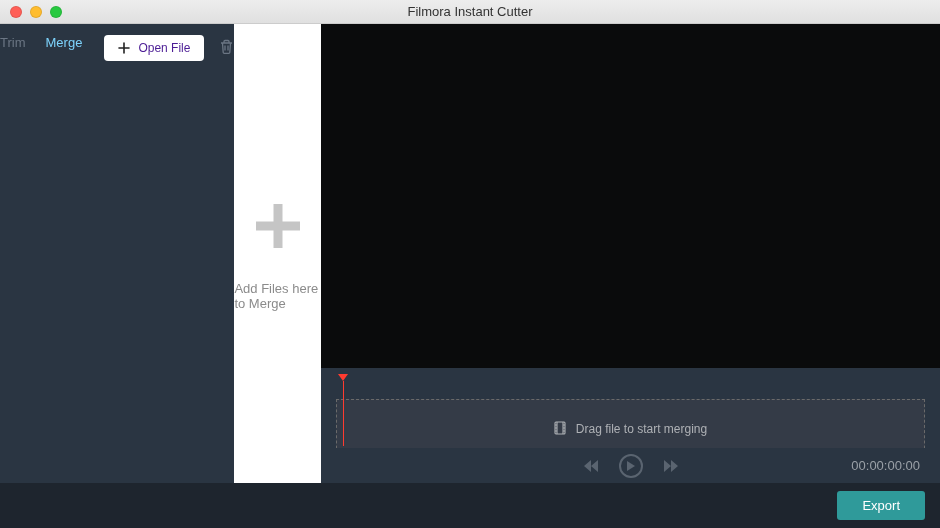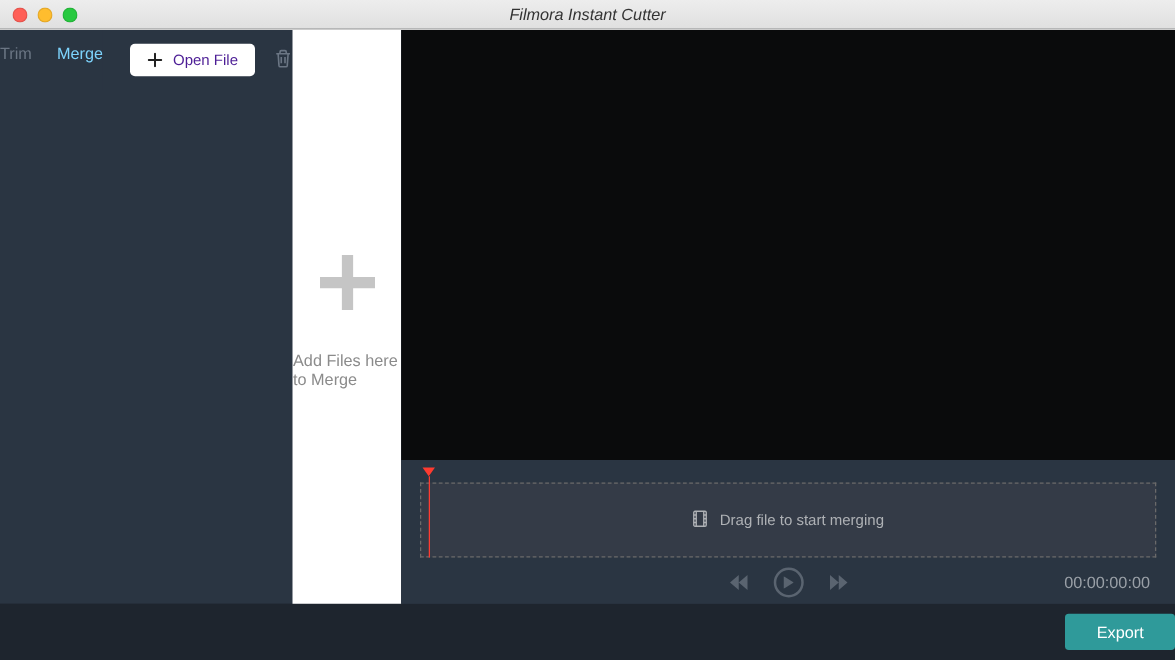--- a/index.html
+++ b/index.html
@@ -28,21 +28,20 @@
     .tl-close { background: #ff5f57; }
     .tl-min { background: #ffbd2e; }
     .tl-max { background: #28c940; }
     .title-text {
       position: absolute;
       left: 0; right: 0;
       text-align: center;
       color: #333;
       font-size: 13px;
       pointer-events: none;
-      font-style: italic;
     }
     .app-body {
       display: flex;
       height: 459px;
     }
     .sidebar {
       width: 321px;
       background: #2a3542;
       display: flex;
       flex-direction: row;
@@ -145,21 +144,21 @@
     .timeline-track {
       height: 60px;
       border: 1px dashed #6a6a6a;
       background: rgba(100,90,95,0.18);
       display: flex;
       align-items: center;
       justify-content: center;
       gap: 10px;
       color: #aeb1b5;
       font-size: 12px;
-      margin-top: 8px;
+      margin-top: 21px;
     }
     .controls {
       height: 35px;
       background: #2a3542;
       display: flex;
       align-items: center;
       justify-content: center;
       position: relative;
       gap: 20px;
     }
@@ -185,20 +184,21 @@
       color: #9aa0a7;
       font-size: 13px;
       font-family: Liberation Sans, sans-serif;
     }
     .footer {
       height: 45px;
       background: #1e252e;
       display: flex;
       align-items: center;
       justify-content: flex-end;
+      padding-right: 15px;
     }
     .export-btn {
       background: #2f9a9a;
       color: #fff;
       border: none;
       padding: 7px 25px;
       border-radius: 3px;
       font-size: 13px;
       cursor: pointer;
     }

